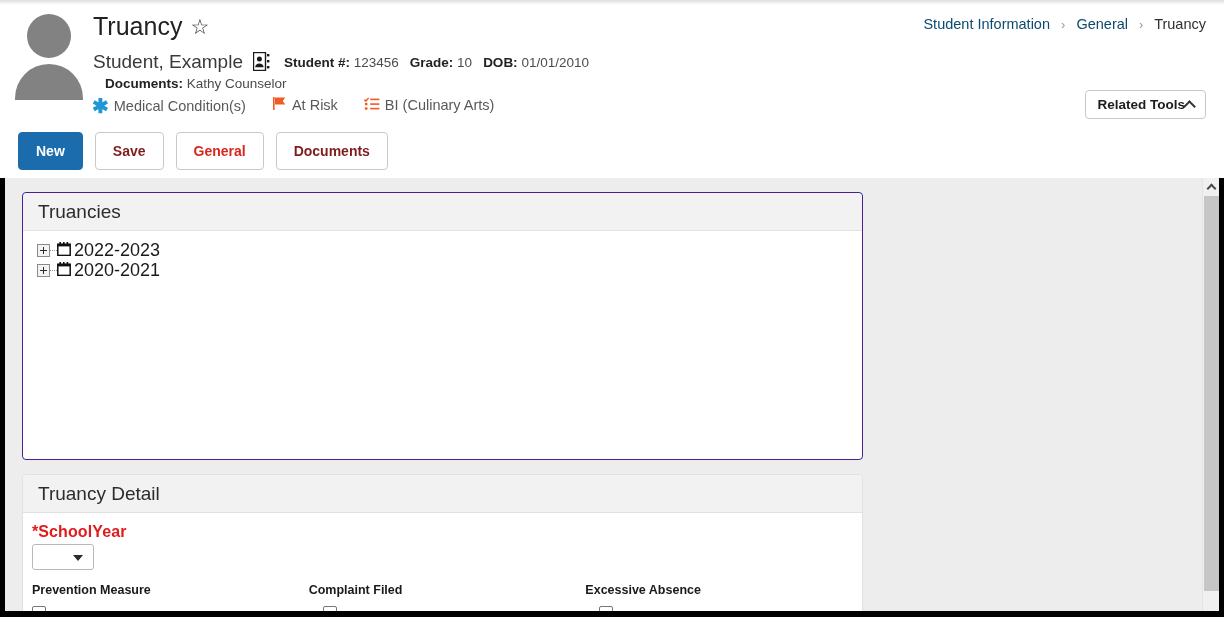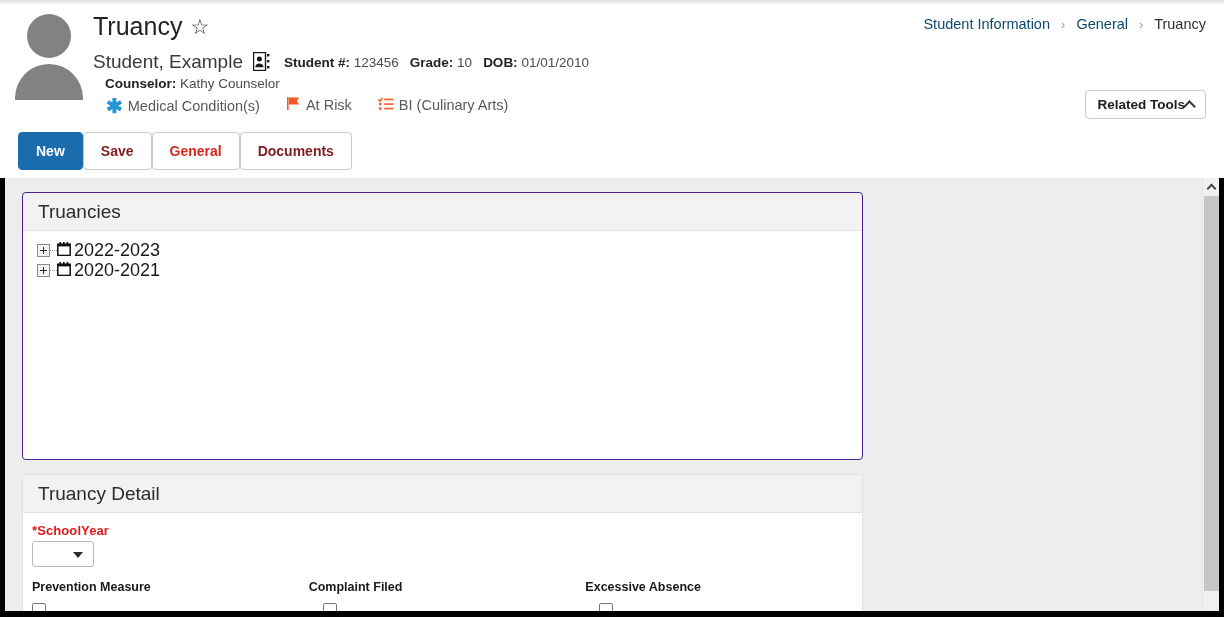--- a/index.html
+++ b/index.html
@@ -105,21 +105,21 @@
     position: absolute;
     left: 105px; top: 76px;
     font-size: 13.5px;
     color: #4c4c4c;
     white-space: nowrap;
   }
   .counselor-line b { color: #232323; font-weight: bold; }
 
   .flags-line {
     position: absolute;
-    left: 106px; top: 96px;
+    left: 92px; top: 96px;
     white-space: nowrap;
     font-size: 0;
   }
   .flag-item {
     display: inline-block;
     margin-right: 26px;
     font-size: 14.5px;
     color: #595959;
     cursor: pointer;
     vertical-align: middle;
@@ -172,21 +172,21 @@
     transform: rotate(45deg);
     position: relative;
     top: 2px;
   }
 
   
   .action-bar {
     position: absolute;
     left: 18px; top: 132px;
     display: flex;
-    gap: 0;
+    gap: 12px;
   }
   .btn {
     height: 38px;
     padding: 0 17px;
     border-radius: 4px;
     border: 1px solid #c8c8c8;
     background: #ffffff;
     font-family: "Liberation Sans", sans-serif;
     font-size: 14px;
     font-weight: bold;
@@ -334,21 +334,21 @@
     border: 1px solid #e1e1e1;
     border-radius: 4px;
   }
   .detail-body {
     padding: 10px 0 14px 9px;
     background: #ffffff;
     border-radius: 0 0 4px 4px;
     min-height: 108px;
   }
   .req-label {
-    font-size: 13px;
+    font-size: 16px;
     font-weight: bold;
     color: #e01b1b;
     margin-bottom: 3px;
     letter-spacing: 0.1px;
   }
   .select-box {
     width: 62px; height: 26px;
     border: 1px solid #b9b9b9;
     border-radius: 3px;
     background: #ffffff;
@@ -413,21 +413,21 @@
           <path d="M2.2 15.2c0-2.4 1.9-3.8 4.2-3.8s4.2 1.4 4.2 3.8z" fill="#1a1a1a"></path>
           <rect x="14" y="2" width="2.4" height="2.4" fill="#1a1a1a"></rect>
           <rect x="14" y="8" width="2.4" height="2.4" fill="#1a1a1a"></rect>
           <rect x="14" y="14" width="2.4" height="2.4" fill="#1a1a1a"></rect>
         </svg>
       </span>
       <span class="meta"><b>Student #:</b> <span>123456</span><span class="sp"></span><b>Grade:</b> <span>10</span><span class="sp"></span><b>DOB:</b> <span>01/01/2010</span></span>
     </div>
 
     <div class="counselor-line">
-      <b>Counselor:</b>
+      <b>Documents:</b>
       <span>Kathy Counselor</span>
     </div>
 
     <div class="flags-line">
       <span class="flag-item">
         <span class="gly asterisk-icon">✱</span><span class="flag-lbl">Medical Condition(s)</span>
       </span>
       <span class="flag-item">
         <span class="gly">
           <svg width="15" height="15" viewBox="0 0 15 15">

